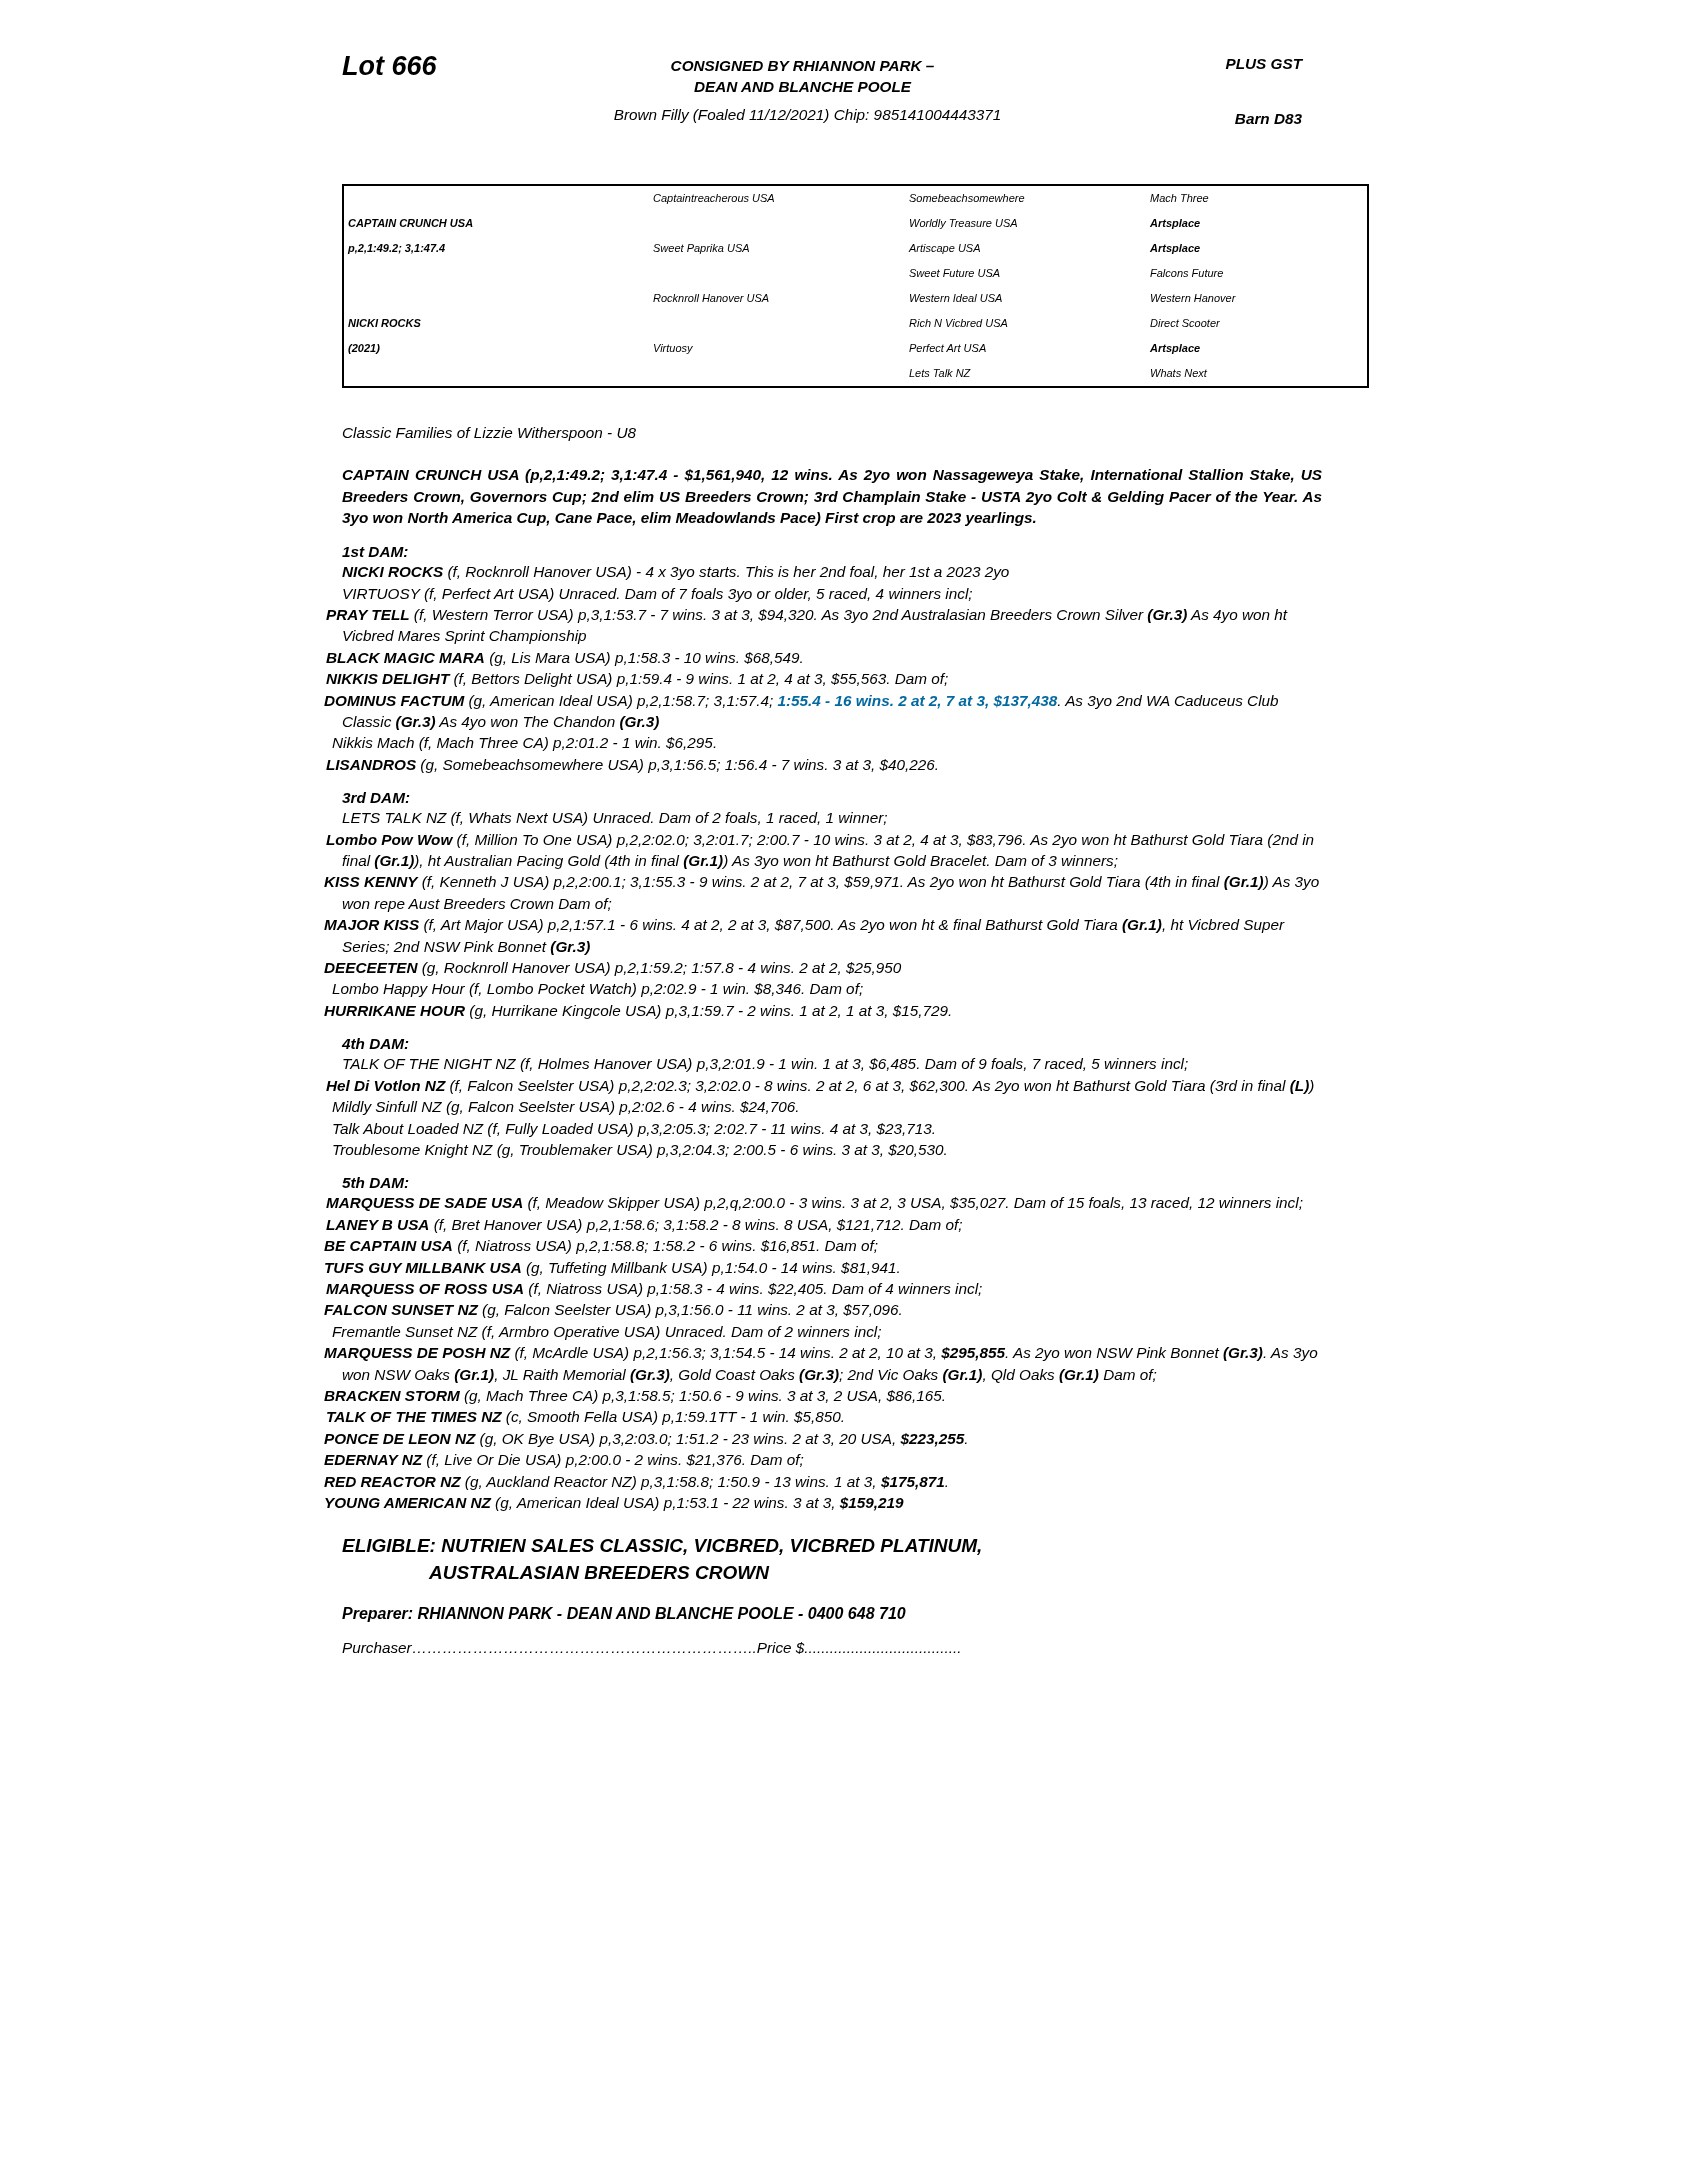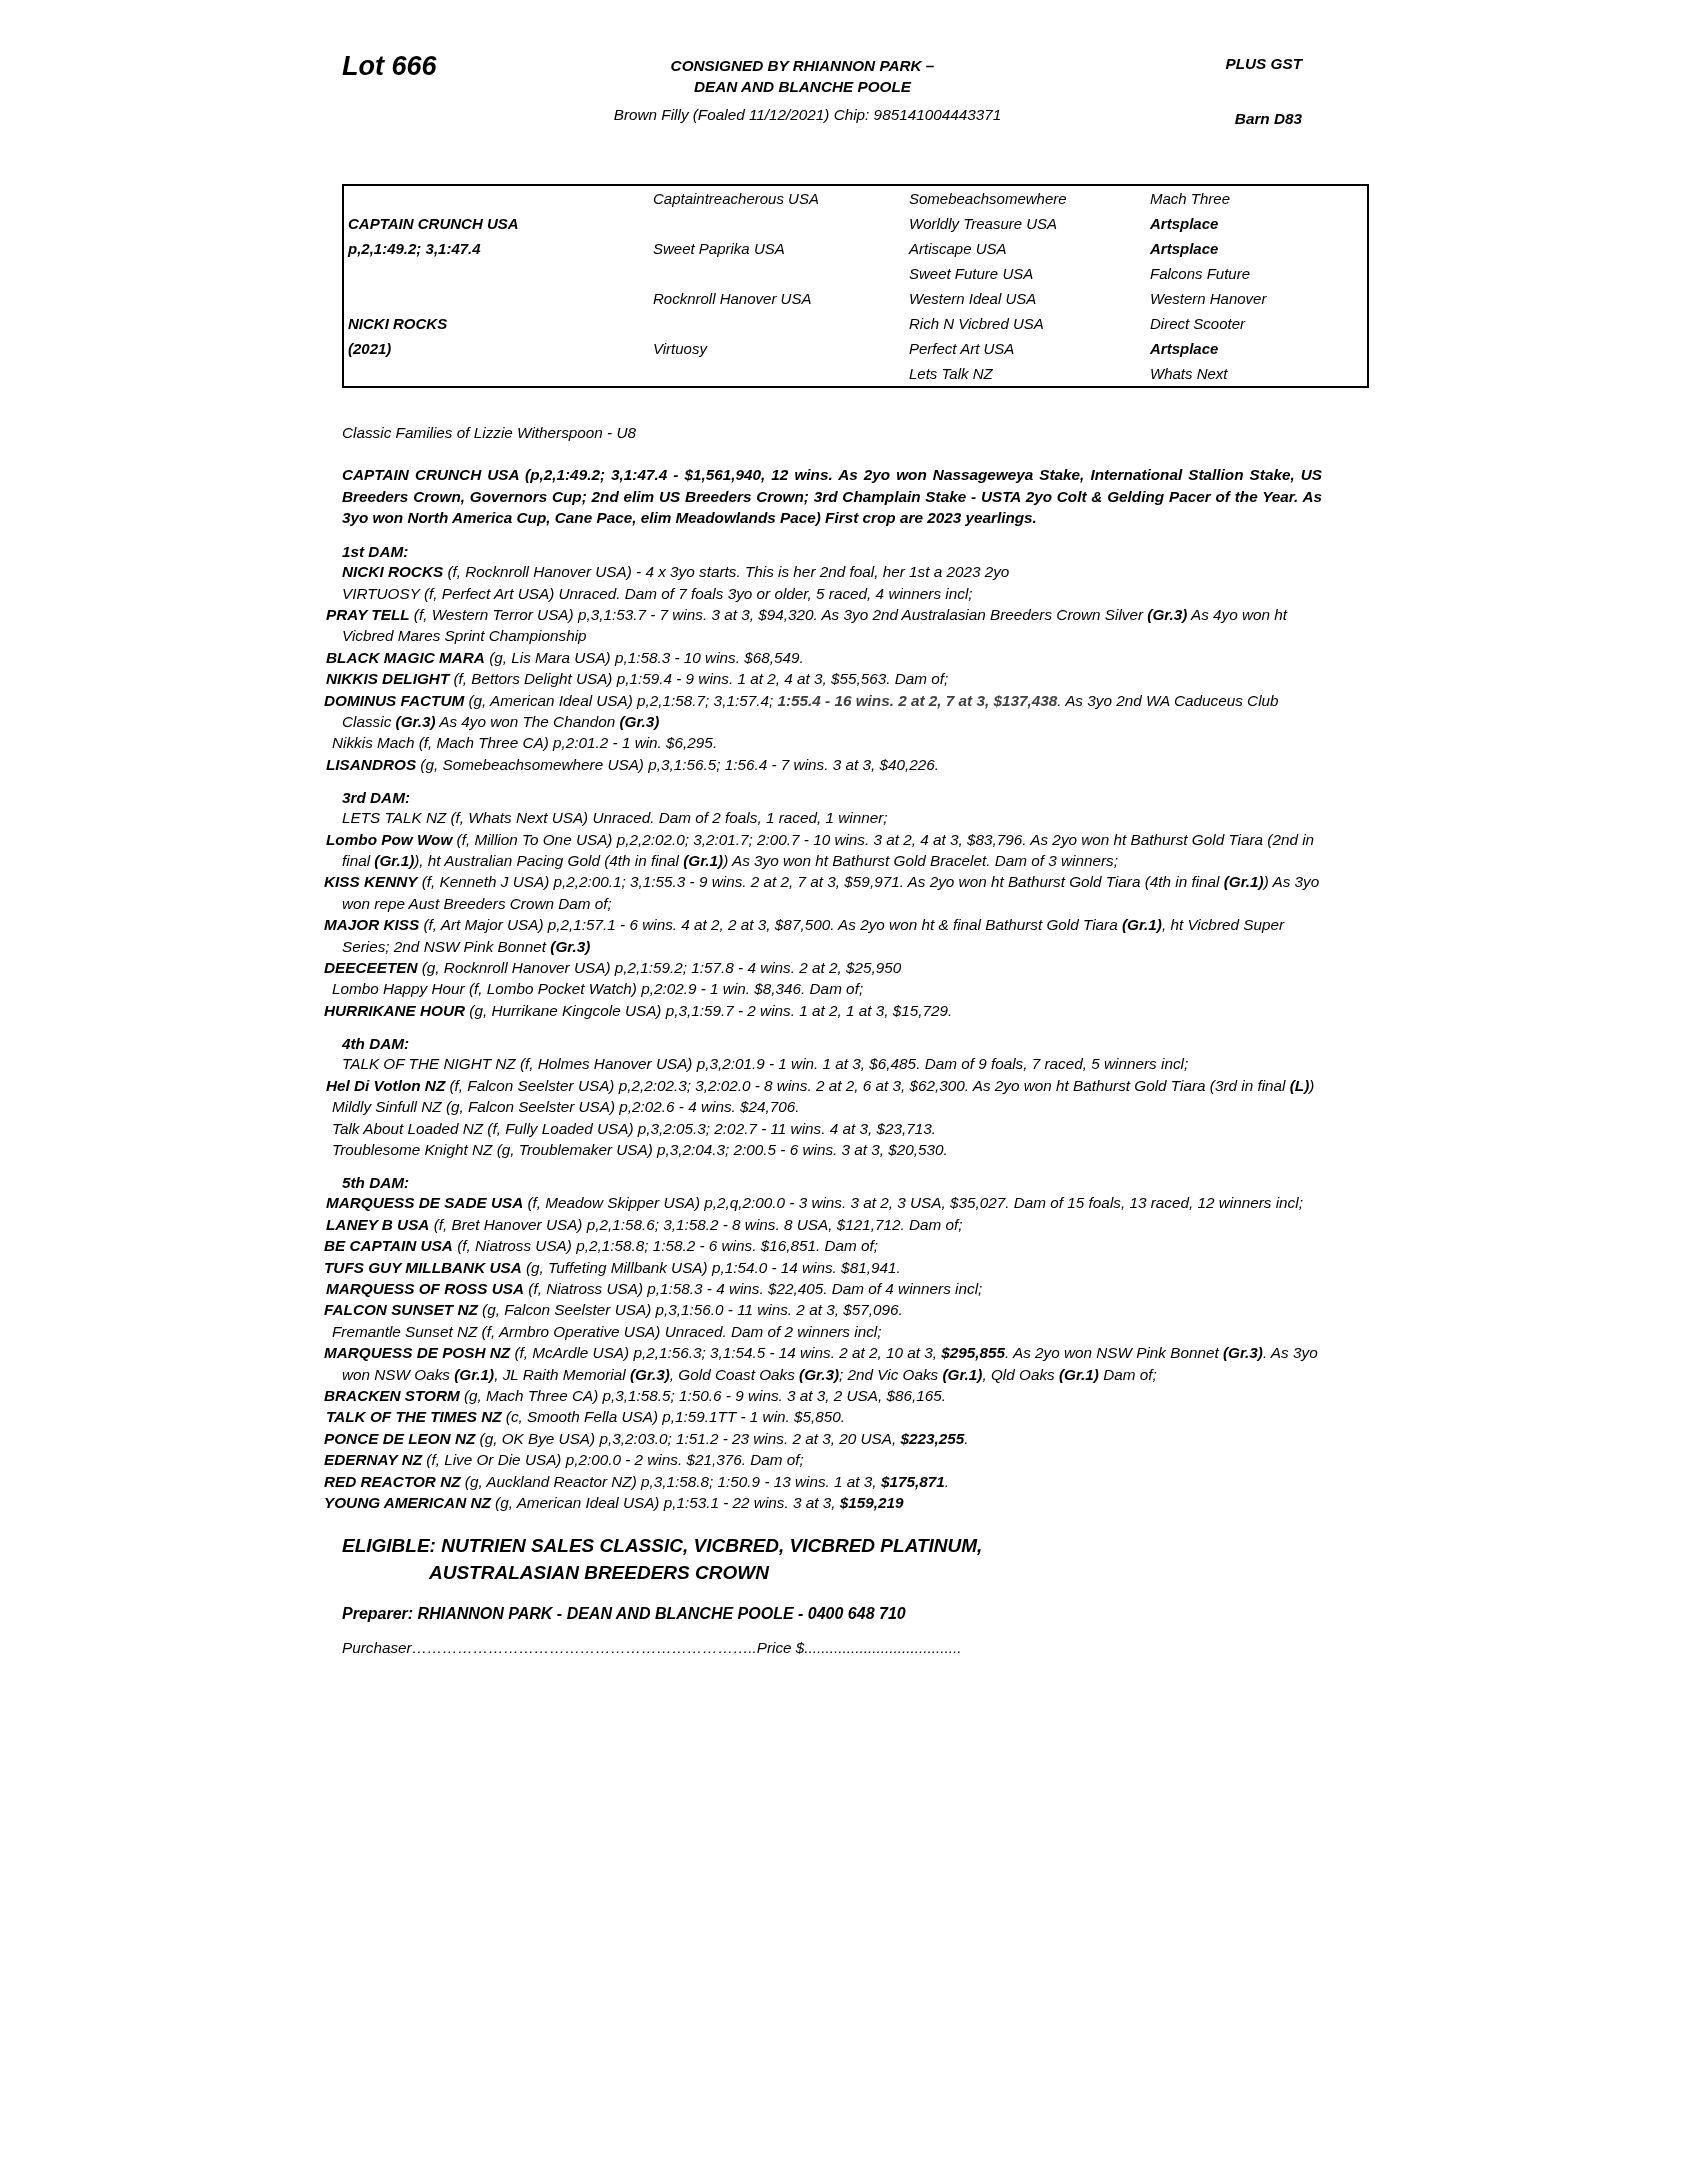--- a/index.html
+++ b/index.html
@@ -80,21 +80,21 @@
     position: absolute;
     left: 0;
     top: 139px;
     width: 990px;
   }
   table.ped {
     border-collapse: collapse;
     border: 2px solid #000;
     width: 990px;
     table-layout: fixed;
-    font-size: 15px;
+    font-size: 11px;
   }
   table.ped td {
     padding: 0px 4px;
     vertical-align: top;
     height: 25px;
     line-height: 25px;
     white-space: nowrap;
     overflow: hidden;
   }
   td.c1 { width: 297px; font-weight: bold; padding-left: 12px;}
@@ -126,21 +126,21 @@
     line-height: 1.40;
     margin: 0;
     padding: 0;
   }
   .i0 { padding-left: 6px; text-indent: 0; }
   .i1 { padding-left: 26px; text-indent: -10px;}
   .i2 { padding-left: 46px; text-indent: -10px;}
   .hang1 { padding-left: 38px; text-indent: -16px;}
   .hang2 { padding-left: 59px; text-indent: -18px;}
   .hang3 { padding-left: 81px; text-indent: -18px;}
-  .red { color: #404040; font-weight: bold; }
+  .red { color: #0369a1; font-weight: bold; }
 
   .eligible {
     margin-top: 20px;
     font-size: 19px;
     font-weight: bold;
     line-height: 1.42;
   }
   .eligible .l2 { padding-left: 87px; }
   .preparer {
     margin-top: 18px;

